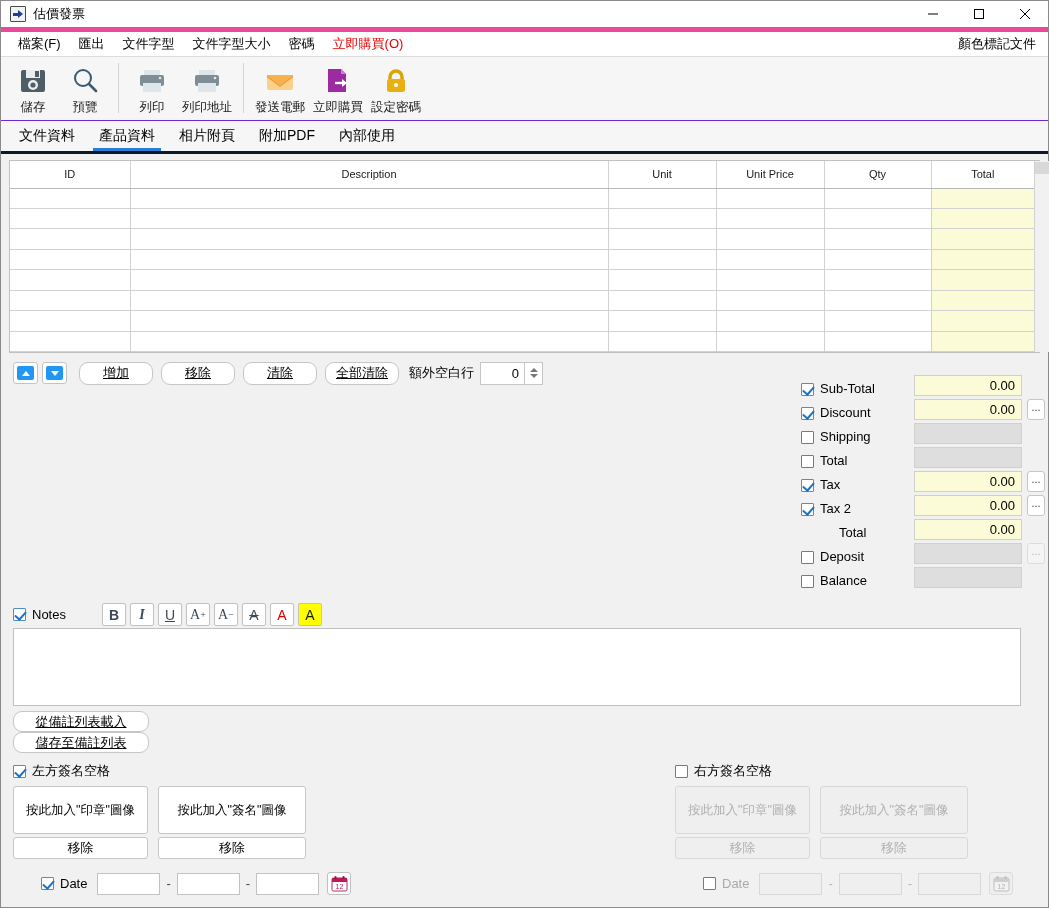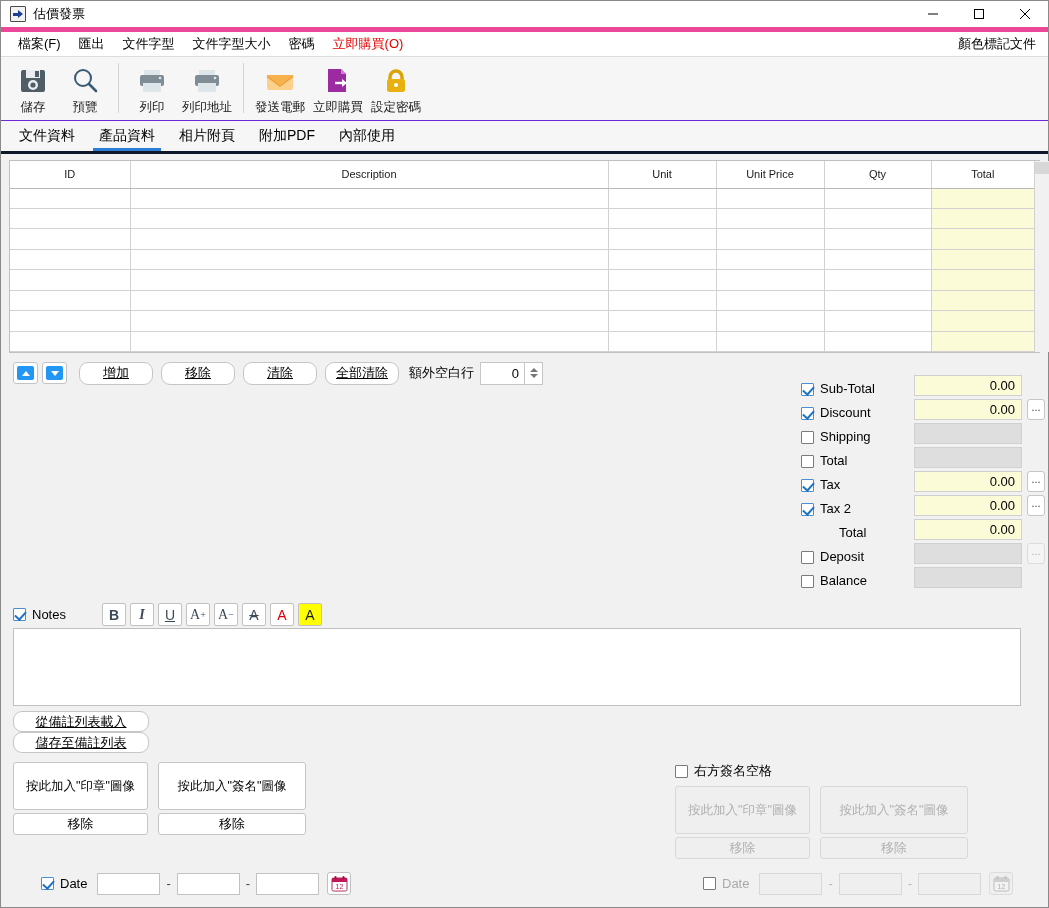--- a/index.html
+++ b/index.html
@@ -829,20 +829,24 @@
   </div>
 
   <div class="notesarea"></div>
 
   <div class="notesbtns">
     <div class="btn">從備註列表載入</div>
     <div class="btn">儲存至備註列表</div>
   </div>
 
   <div class="sigblock left">
+    <div class="sighdr">
+      <div class="ck on"></div>
+      <div class="slabel">左方簽名空格</div>
+    </div>
     <div class="sigcols">
       <div class="sigcol">
         <div class="sigbox">按此加入"印章"圖像</div>
         <div class="sigrm">移除</div>
       </div>
       <div class="sigcol">
         <div class="sigbox wide">按此加入"簽名"圖像</div>
         <div class="sigrm wide">移除</div>
       </div>
     </div>

